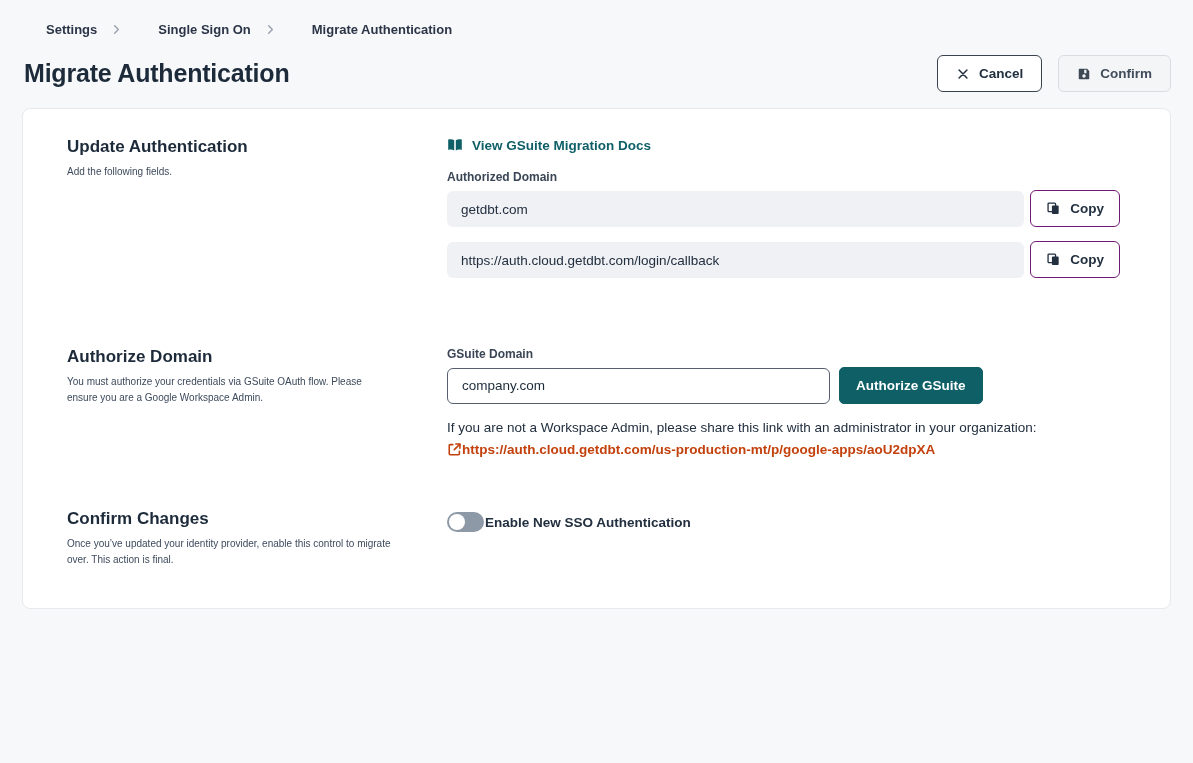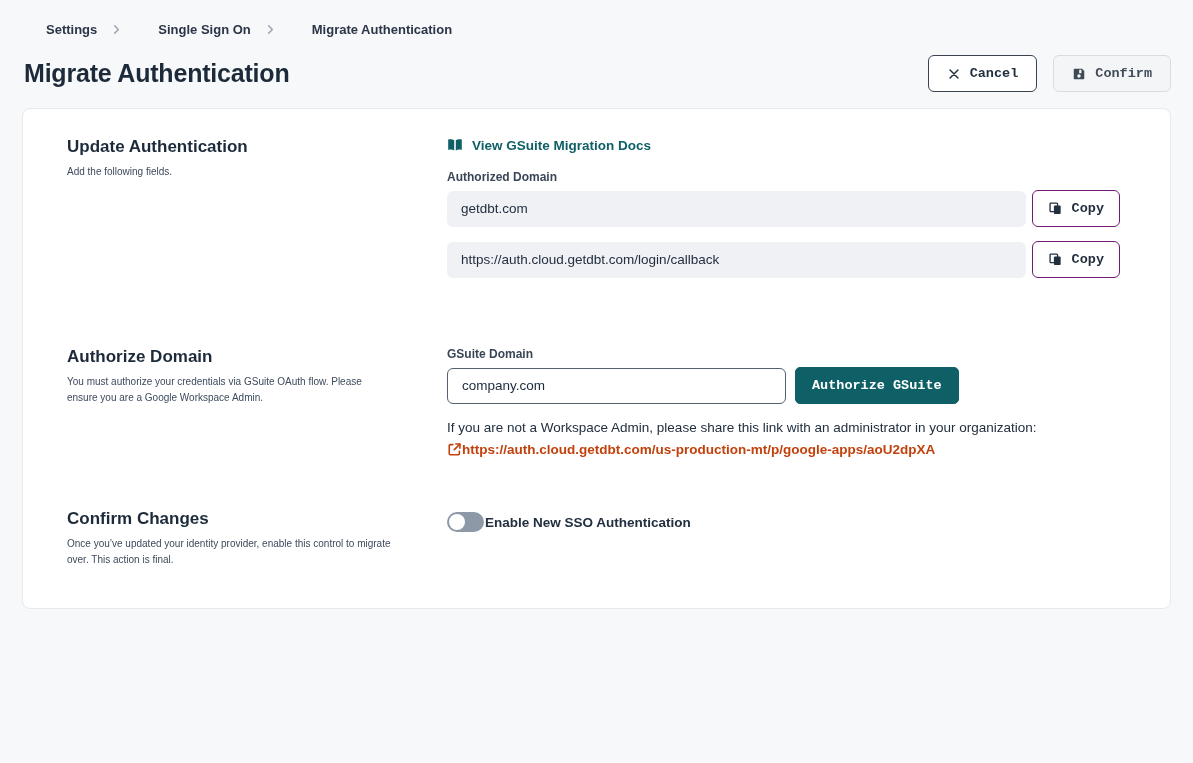--- a/index.html
+++ b/index.html
@@ -16,21 +16,21 @@
   .breadcrumb { display: flex; align-items: center; gap: 14px; padding-left: 2px; font-size: 13px; font-weight: 600; color: #2b3547; }
   .breadcrumb .crumb { cursor: pointer; margin-left: 22px; }
   .breadcrumb .crumb:last-child { font-weight: 700; }
   .breadcrumb .sep { display: inline-flex; color: #9aa2ad; }
   .breadcrumb .sep svg { width: 11px; height: 11px; }
 
   
   .title-row { display: flex; align-items: center; justify-content: space-between; margin-top: 18px; padding-left: 2px; }
   .page-title { font-size: 25px; font-weight: 700; letter-spacing: -0.2px; color: #1c2a3a; }
   .actions { display: flex; align-items: center; gap: 16px; }
-  .btn { display: inline-flex; align-items: center; gap: 9px; height: 37px; padding: 0 18px; border-radius: 6px; font-size: 13.5px; font-weight: 600; cursor: pointer; background: #fff; font-family: Liberation Mono, monospace; }
+  .btn { display: inline-flex; align-items: center; gap: 9px; height: 37px; padding: 0 18px; border-radius: 6px; font-size: 13.5px; font-weight: 600; cursor: pointer; background: #fff; font-family: Liberation Sans, sans-serif; }
   .btn svg { width: 14px; height: 14px; }
   .btn-cancel { border: 1px solid #2e3razor947; border: 1px solid #39424e; color: #222f3f; }
   .btn-confirm { border: 1px solid #d9dce1; background: #f4f5f7; color: #414c5b; }
   .btn-confirm svg { color: #3e4956; }
 
   
   .card { margin-top: 16px; background: #fff; border: 1px solid #e7eaed; border-radius: 8px; padding: 28px 50px 40px 42px; }
 
   .row { display: grid; grid-template-columns: 382px 1fr; }
   .row + .row { margin-top: 0; }
@@ -43,27 +43,27 @@
 
   .field-label { font-size: 12px; font-weight: 700; color: #3a4555; margin-bottom: 6px; }
   .text-input { width: 100%; height: 36px; border-radius: 6px; border: 1px solid #566070; padding: 0 14px; font-size: 13.5px; color: #1c2a3a; font-family: inherit; background: #fff; }
   .input-highlight { background: #e9f1fd; border-color: #525c6c; }
   .helper-text { margin-top: 9px; font-size: 13px; color: #717a86; }
 
   .docs-link { display: inline-flex; align-items: center; gap: 9px; color: #0e5f66; font-size: 13.5px; font-weight: 700; cursor: pointer; margin-bottom: 17px; }
   .docs-link svg { width: 16px; height: 16px; }
 
   .copy-group { margin-bottom: 14px; }
-  .copy-row { display: flex; align-items: center; gap: 6px; }
+  .copy-row { display: flex; align-items: flex-end; gap: 6px; }
   .readonly-field { flex: 1; height: 36px; display: flex; align-items: center; padding: 0 14px; background: #f0f1f4; border-radius: 6px; font-size: 13.5px; color: #222f3f; }
   .btn-copy { border: 1px solid #701a75; color: #222f3f; height: 37px; padding: 12px 15px; }
   .btn-copy svg { width: 15px; height: 15px; }
 
   .domain-row { display: flex; align-items: center; gap: 9px; }
-  .domain-row .text-input { width: 339px; }
+  .domain-row .text-input { width: 383px; }
   .btn-teal { background: #0e5f66; border: 1px solid #0e5f66; color: #fff; font-weight: 700; border-radius: 5px; height: 37px; padding: 0 16px; }
   .admin-note { margin-top: 16px; font-size: 13.5px; color: #222f3f; }
   .admin-link { display: inline-flex; align-items: center; margin-top: 7px; color: #c2410c; font-size: 13.5px; font-weight: 700; cursor: pointer; }
   .admin-link svg { width: 15px; height: 15px; flex: none; }
 
   .toggle-row { display: flex; align-items: center; gap: 1px; padding-top: 3px; }
   .toggle { width: 37px; height: 20px; border-radius: 10px; background: #8e99a7; position: relative; cursor: pointer; flex: none; }
   .toggle .knob { position: absolute; left: 2px; top: 2px; width: 16px; height: 16px; border-radius: 50%; background: #fff; }
   .toggle-label { font-size: 13.5px; font-weight: 700; color: #222f3f; }
 </style>

